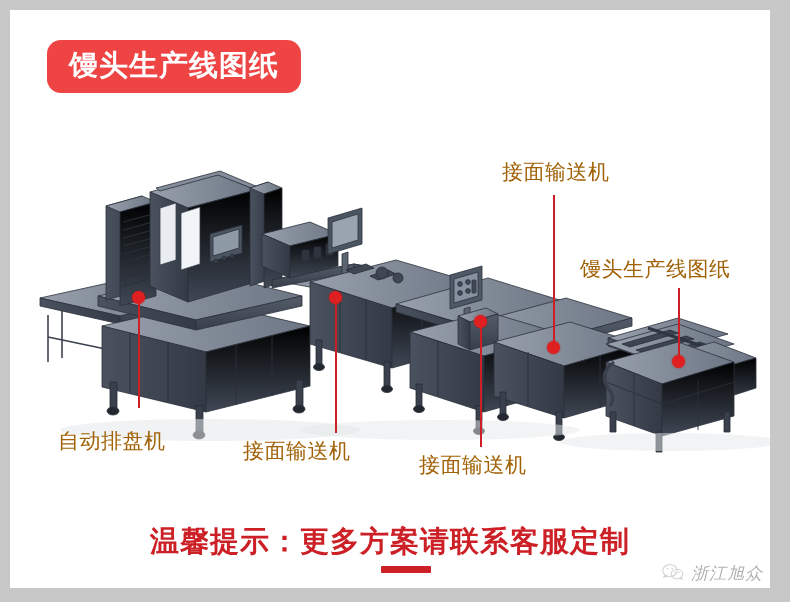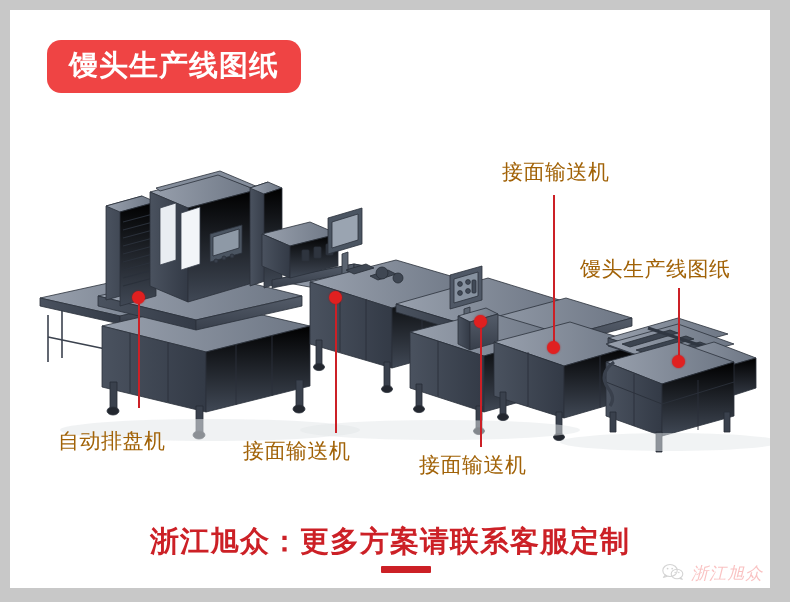--- a/index.html
+++ b/index.html
@@ -126,21 +126,21 @@
     position: absolute;
     left: 652px;
     top: 552px;
     display: flex;
     align-items: center;
     gap: 7px;
     opacity: 0.32;
   }
   #watermark .wm-text {
     font-size: 17px;
-    color: #ef4444;
+    color: #000000;
     font-family: Liberation Mono, monospace;
     letter-spacing: 1px;
     font-style: italic;
     text-align: right;
   }
   #watermark .wm-icon { display: block; }
 </style>
 </head>
 <body>
 
@@ -409,21 +409,21 @@
 
     <div class="leader" id="lead-press"></div>
     <div class="dot" id="dot-press"></div>
 
     <div class="callout" id="cal-tray">自动排盘机</div>
     <div class="callout" id="cal-cutter">接面输送机</div>
     <div class="callout" id="cal-trim">接面输送机</div>
     <div class="callout" id="cal-conveyor">接面输送机</div>
     <div class="callout" id="cal-press">馒头生产线图纸</div>
 
-    <div id="promo">浙江旭众：更多方案请联系客服定制</div>
+    <div id="promo">温馨提示：更多方案请联系客服定制</div>
     <div id="promo-underline"></div>
 
     <div id="watermark">
       <span class="wm-icon">
         <svg width="22" height="18" viewBox="0 0 22 18">
           <ellipse cx="8" cy="7.5" rx="7.2" ry="6" fill="none" stroke="#7a7a7a" stroke-width="1.1"></ellipse>
           <path d="M3.4 12.2 L1.2 14.6 L4.6 13.4 Z" fill="none" stroke="#7a7a7a" stroke-width="1.1"></path>
           <circle cx="5.6" cy="5.6" r="0.9" fill="#7a7a7a"></circle>
           <circle cx="10.2" cy="5.6" r="0.9" fill="#7a7a7a"></circle>
           <ellipse cx="15" cy="11" rx="5.8" ry="4.8" fill="none" stroke="#7a7a7a" stroke-width="1.1"></ellipse>

